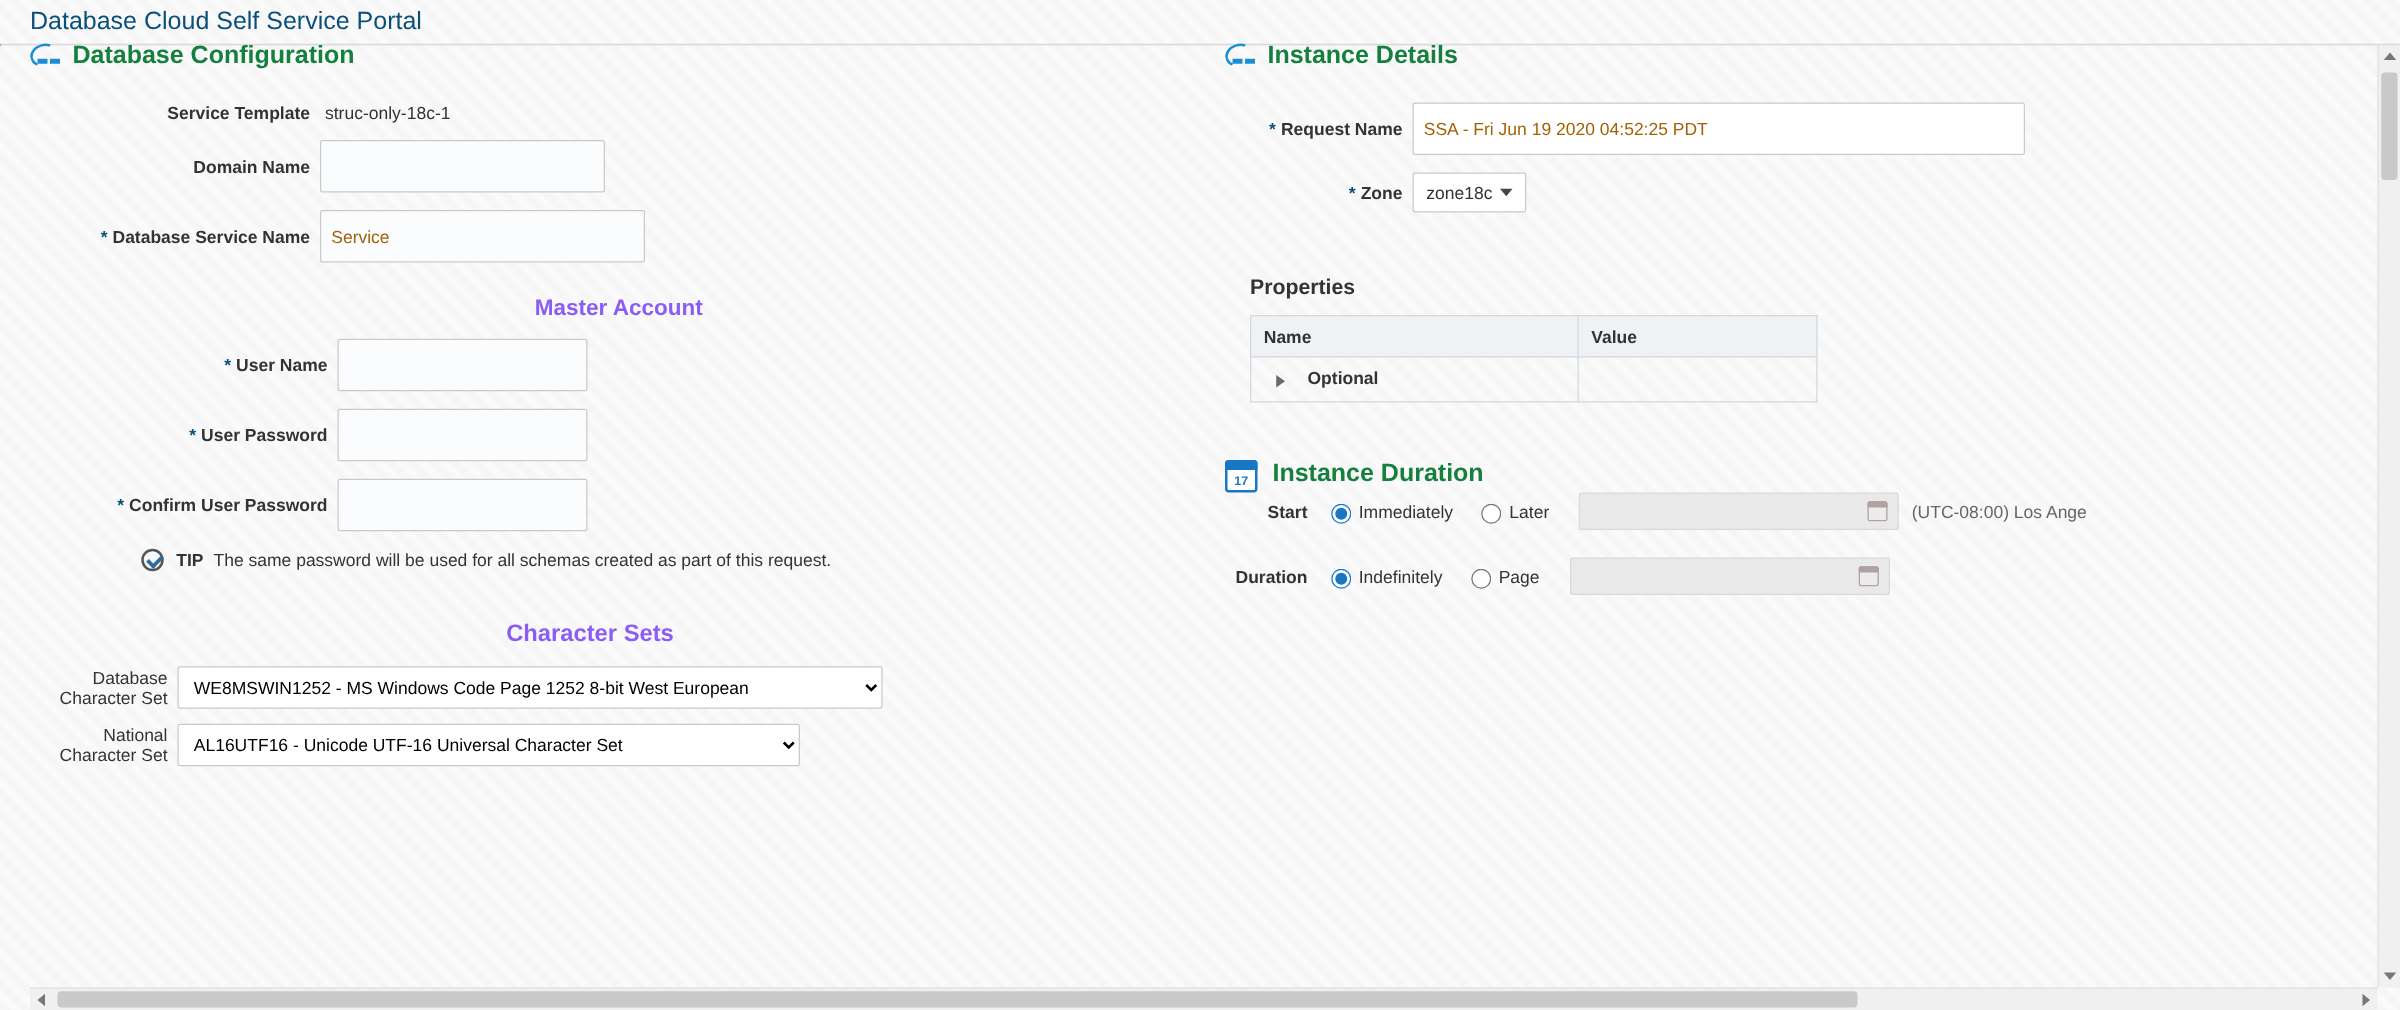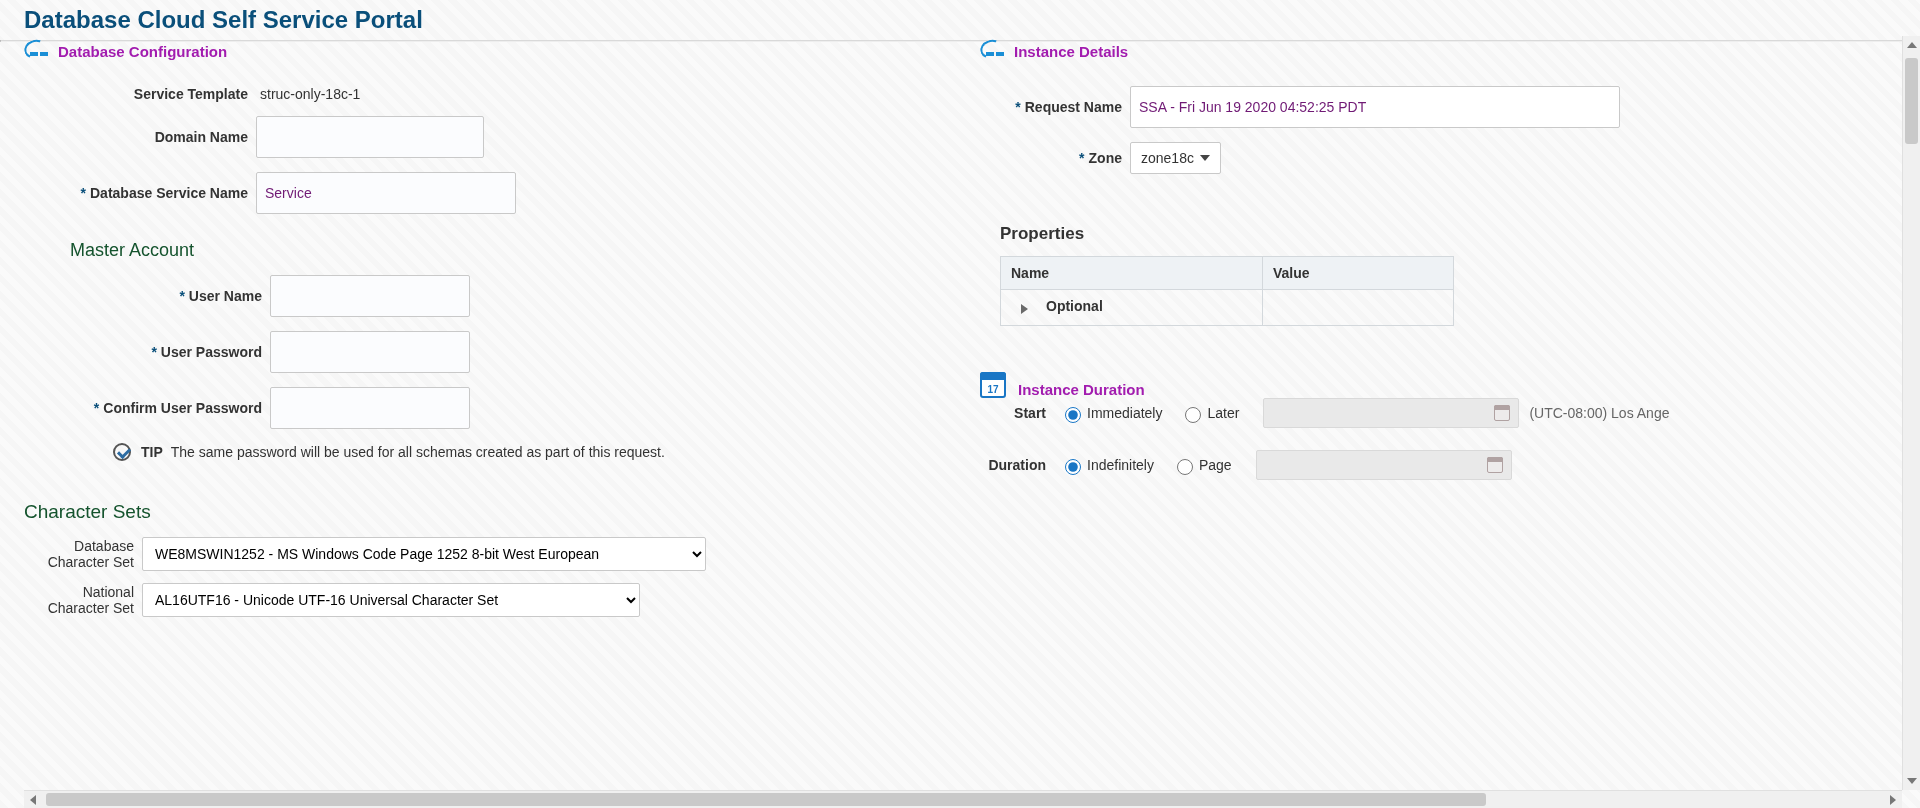--- a/index.html
+++ b/index.html
@@ -16,42 +16,42 @@
   }
   
   .hatch-bg {
     position:absolute; inset:0;
     background-image: repeating-linear-gradient(45deg, #f6f6f6 0, #f6f6f6 6px, #fafafa 6px, #fafafa 12px);
     z-index:0;
   }
   .portal-title {
     position:relative;
     z-index:1;
-    font-size:24px;
-    font-weight:700;
+    font-size:20px;
+    font-weight:400;
     color:#0a4f7a;
     padding:6px 24px 6px 24px;
   }
   .rule {
     position:relative; z-index:1;
     border-top:1px solid #d9d9d9;
     margin:0;
   }
   .content {
     position:relative; z-index:1;
     display:flex;
     padding:0 24px;
     height:calc(100% - 70px);
   }
   .col { flex:1; padding-right:30px; position:relative; }
   .col:last-child { padding-right:20px; padding-left:30px; }
 
   .sect-head {
-    display:flex; align-items:flex-end;
-    font-size:15px; font-weight:600; color:#a21caf;
+    display:flex; align-items:flex-start;
+    font-size:20px; font-weight:600; color:#15803d;
     margin-top:0px;
   }
   .sect-head.clipped { margin-top:-4px; } 
 
   .sect-icon {
     display:inline-block;
     width:24px; height:22px;
     margin-right:10px;
     position:relative;
   }
@@ -95,26 +95,26 @@
     display:flex; justify-content:flex-end; align-items:center; gap:4px;
   }
   .lbl.bold { font-weight:600; }
   .lbl .req { color:#0a4f7a; font-weight:700; }
   .row .val { flex:1; }
   .static-val { color:#333; padding-left:4px; }
   input.text, select.select {
     width:228px; height:32px;
     border:1px solid #c9c9c9; border-radius:2px;
     background:#fbfcfe;
-    padding:20px 8px; font-size:14px; color:#701a75;
+    padding:20px 8px; font-size:14px; color:#a16207;
     outline:none;
   }
   input.text.wider { width:260px; }
 
-  .subhead { font-size:18px; font-weight:400; color:#14532d; margin:26px 0 14px 46px; }
+  .subhead { font-size:18px; font-weight:700; color:#8b5cf6; margin:26px 0 14px 46px;text-align:center; }
   .subhead.left0 { margin-left:0; }
 
   .tip-row { display:flex; align-items:center; margin:8px 0 0 44px; color:#333;padding-left:45px; }
   .tip-icon {
     width:18px; height:18px; border:2px solid #555; border-radius:50%;
     position:relative; margin-right:10px;
   }
   .tip-icon::after {
     content:""; position:absolute; left:3px; top:3px;
     width:9px; height:5px;

